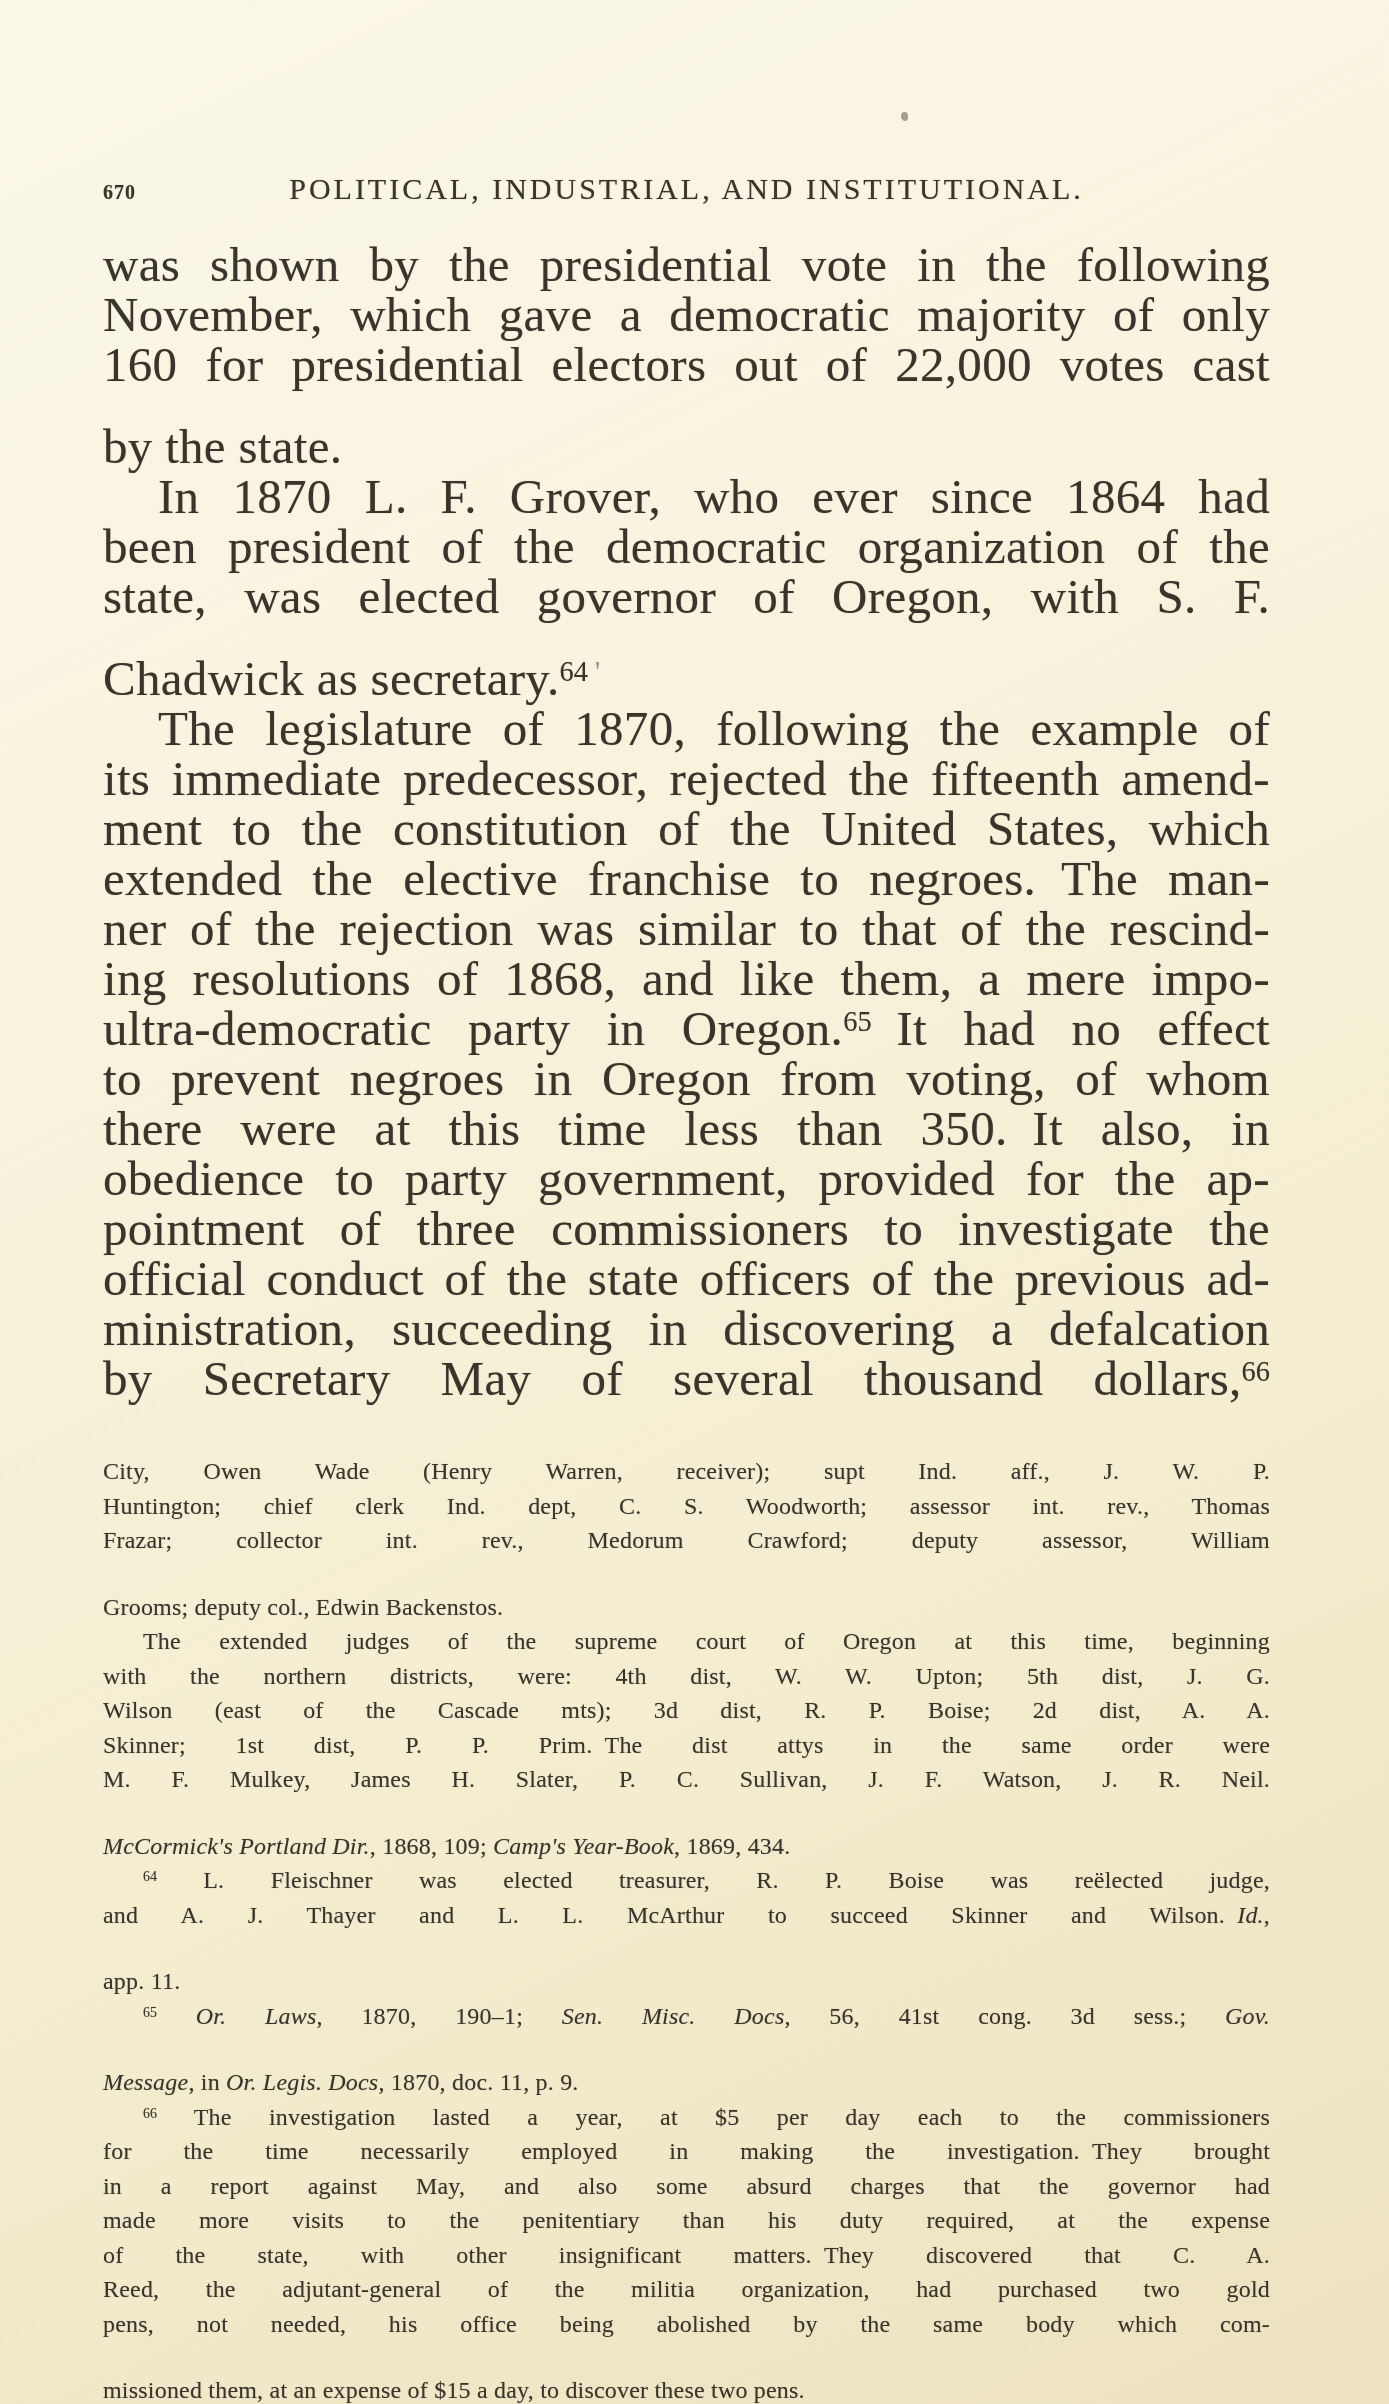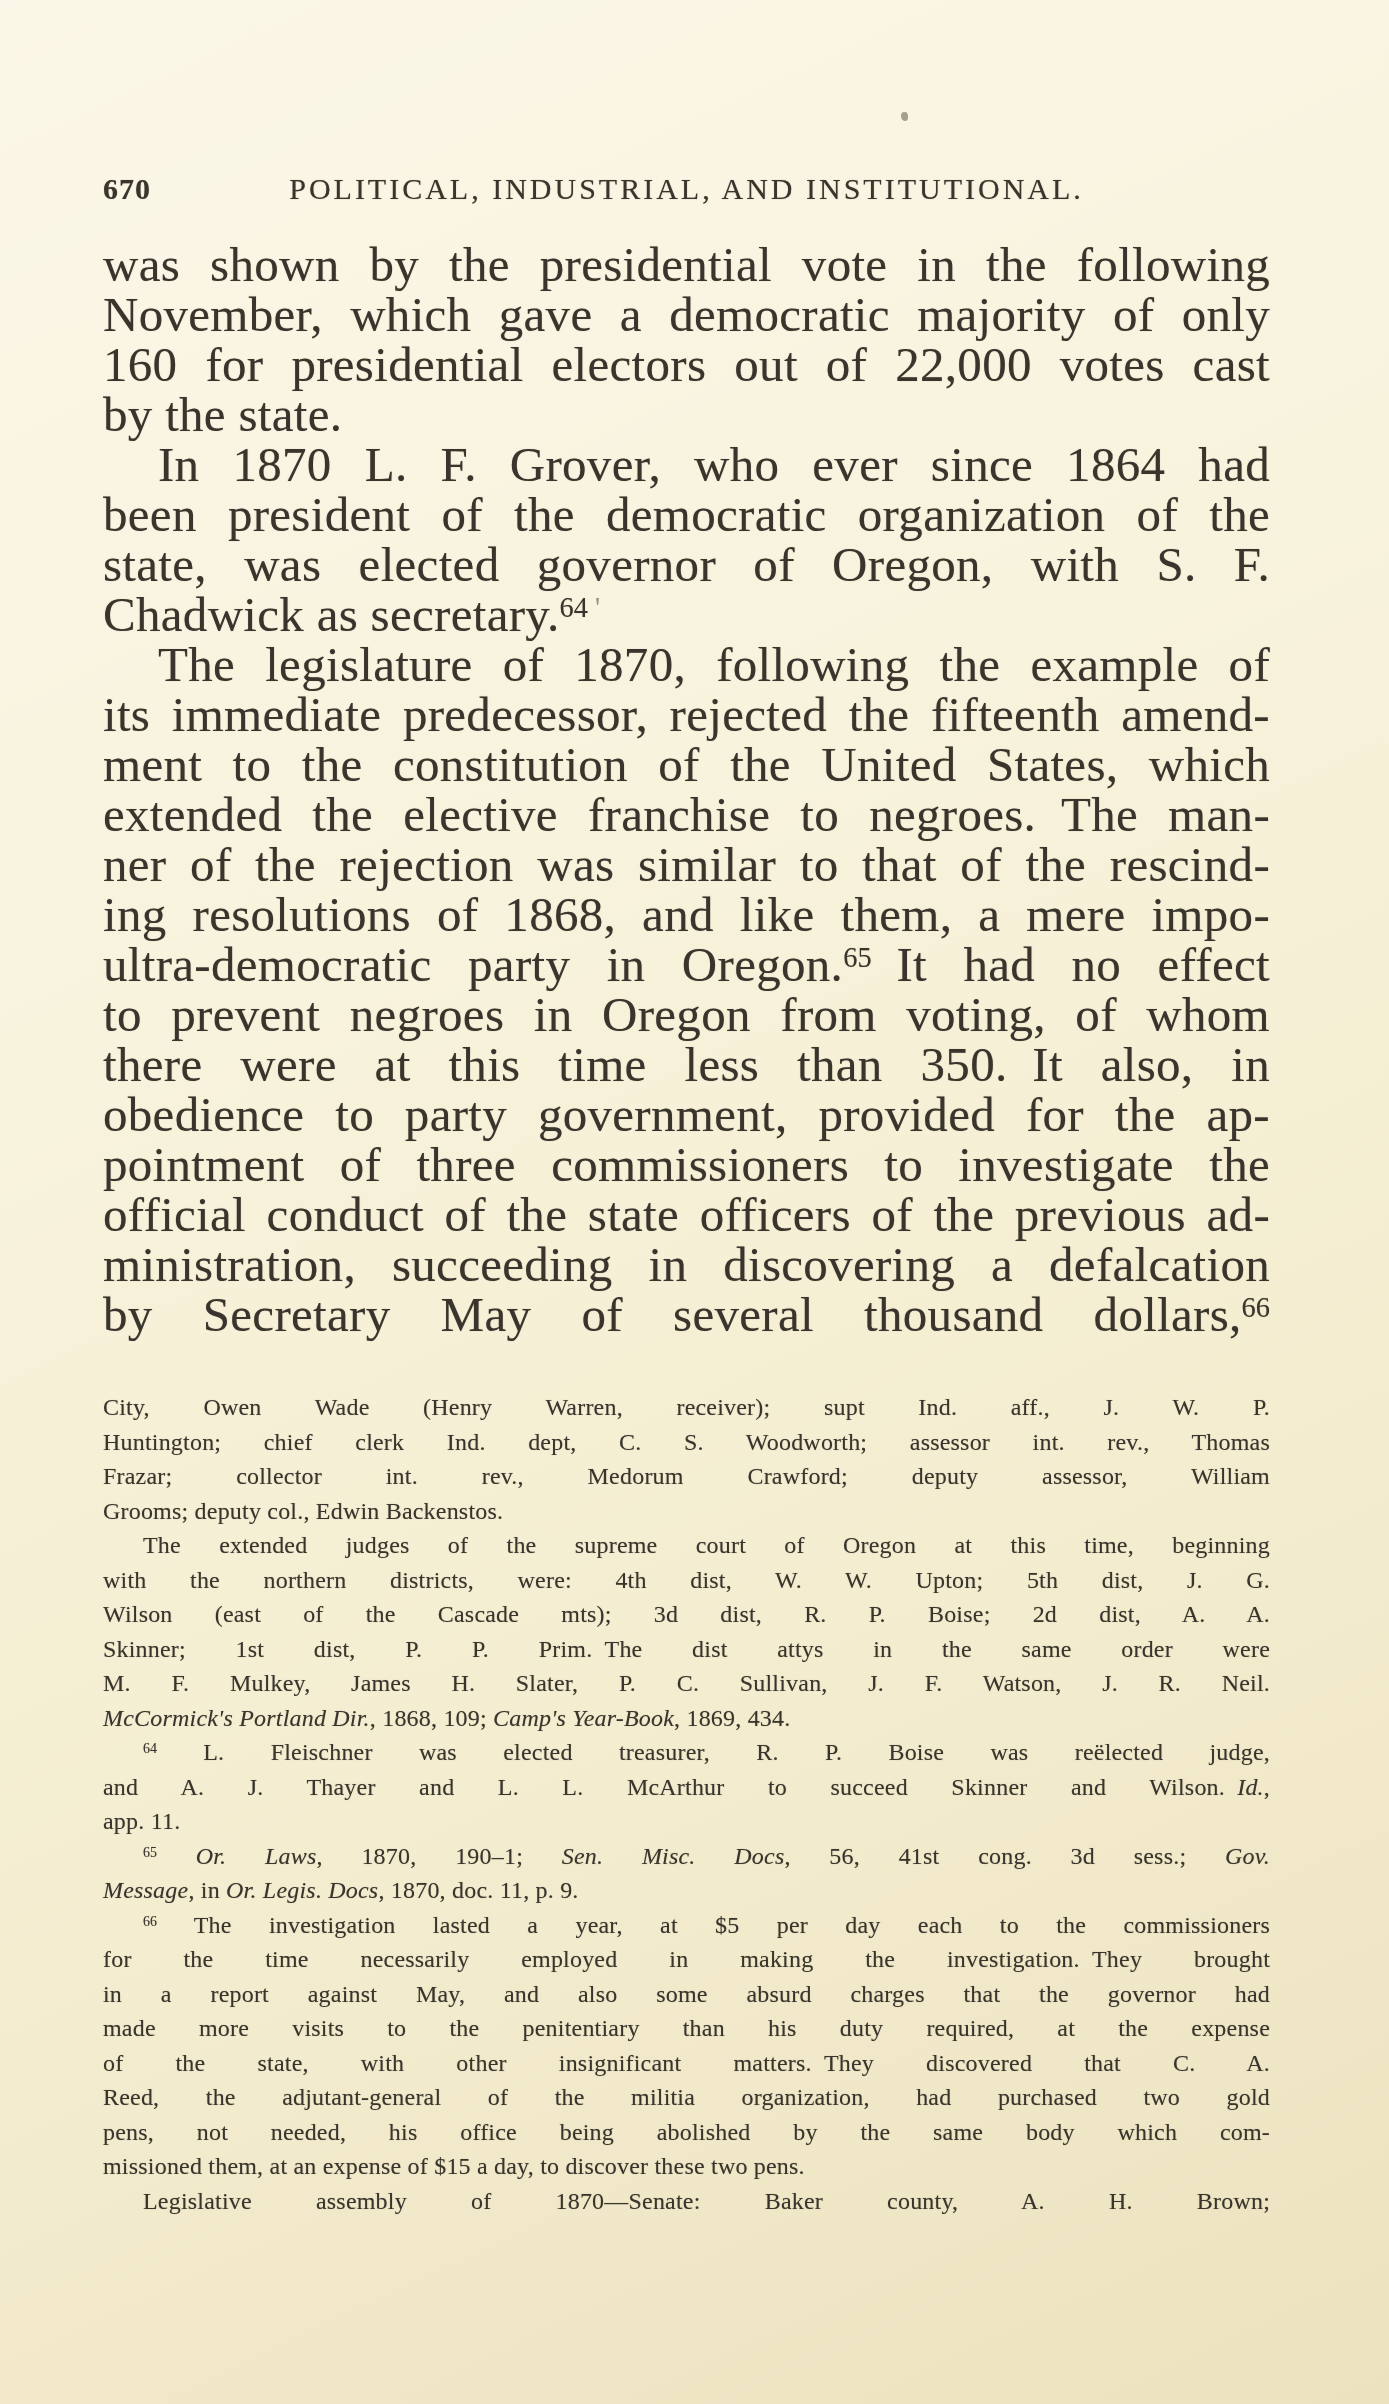--- a/index.html
+++ b/index.html
@@ -35,21 +35,21 @@
   }
 
   .running-head {
     display: grid;
     grid-template-columns: 130px 1fr 130px;
     align-items: baseline;
     margin-bottom: 34px;
   }
   .pagenum {
     font-weight: 700;
-    font-size: 30px;
+    font-size: 20px;
     letter-spacing: 1px;
     text-shadow: 0 0 1px rgba(57,53,44,.45);
   }
   .head-title {
     text-align: center;
     font-size: 30px;
     letter-spacing: 3px;
     font-weight: 400;
     white-space: nowrap;
     text-shadow: 0 0 1px rgba(57,53,44,.5);
@@ -66,21 +66,21 @@
   .footnotes {
     margin-top: 50px;
     font-size: 24px;
     line-height: 34.5px;
     letter-spacing: 0.2px;
     text-shadow: 0 0 1px rgba(57,53,44,.35);
   }
   .footnotes .para.indent .line.first { text-indent: 40px; }
 
   .line { text-align: justify; text-align-last: justify; }
-  .line.no-just { text-align: left; text-align-last: left; }
+  .line.no-just { text-align: left; text-align-last: left; margin-top: 32px; }
 
   sup {
     font-size: 0.58em;
     vertical-align: baseline;
     position: relative;
     top: -0.48em;
     line-height: 0;
     letter-spacing: 0;
   }
   .faint { opacity: 0.5; }

